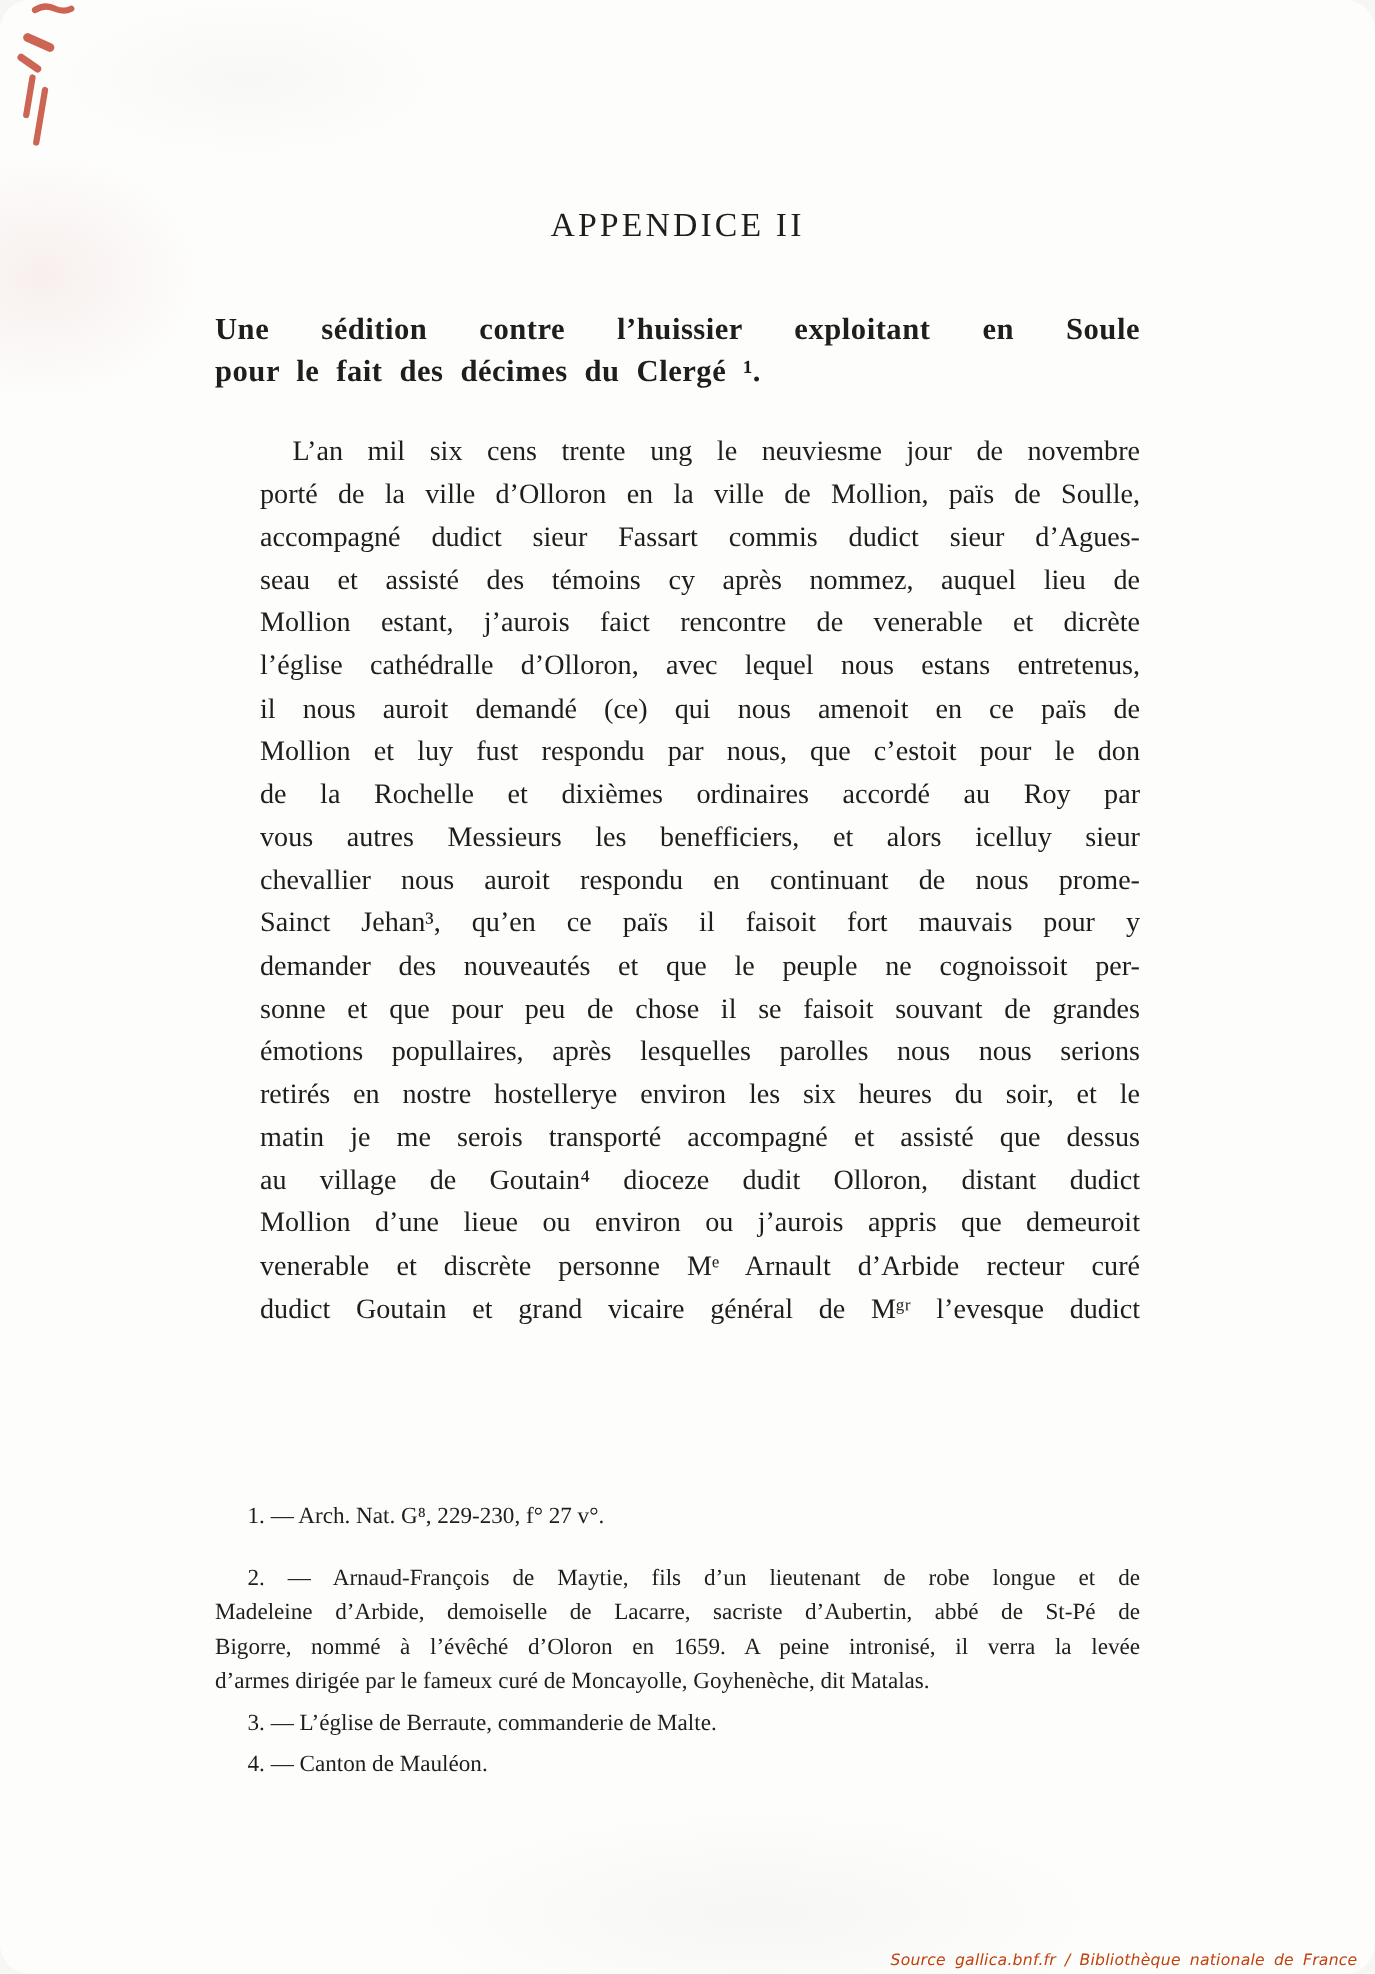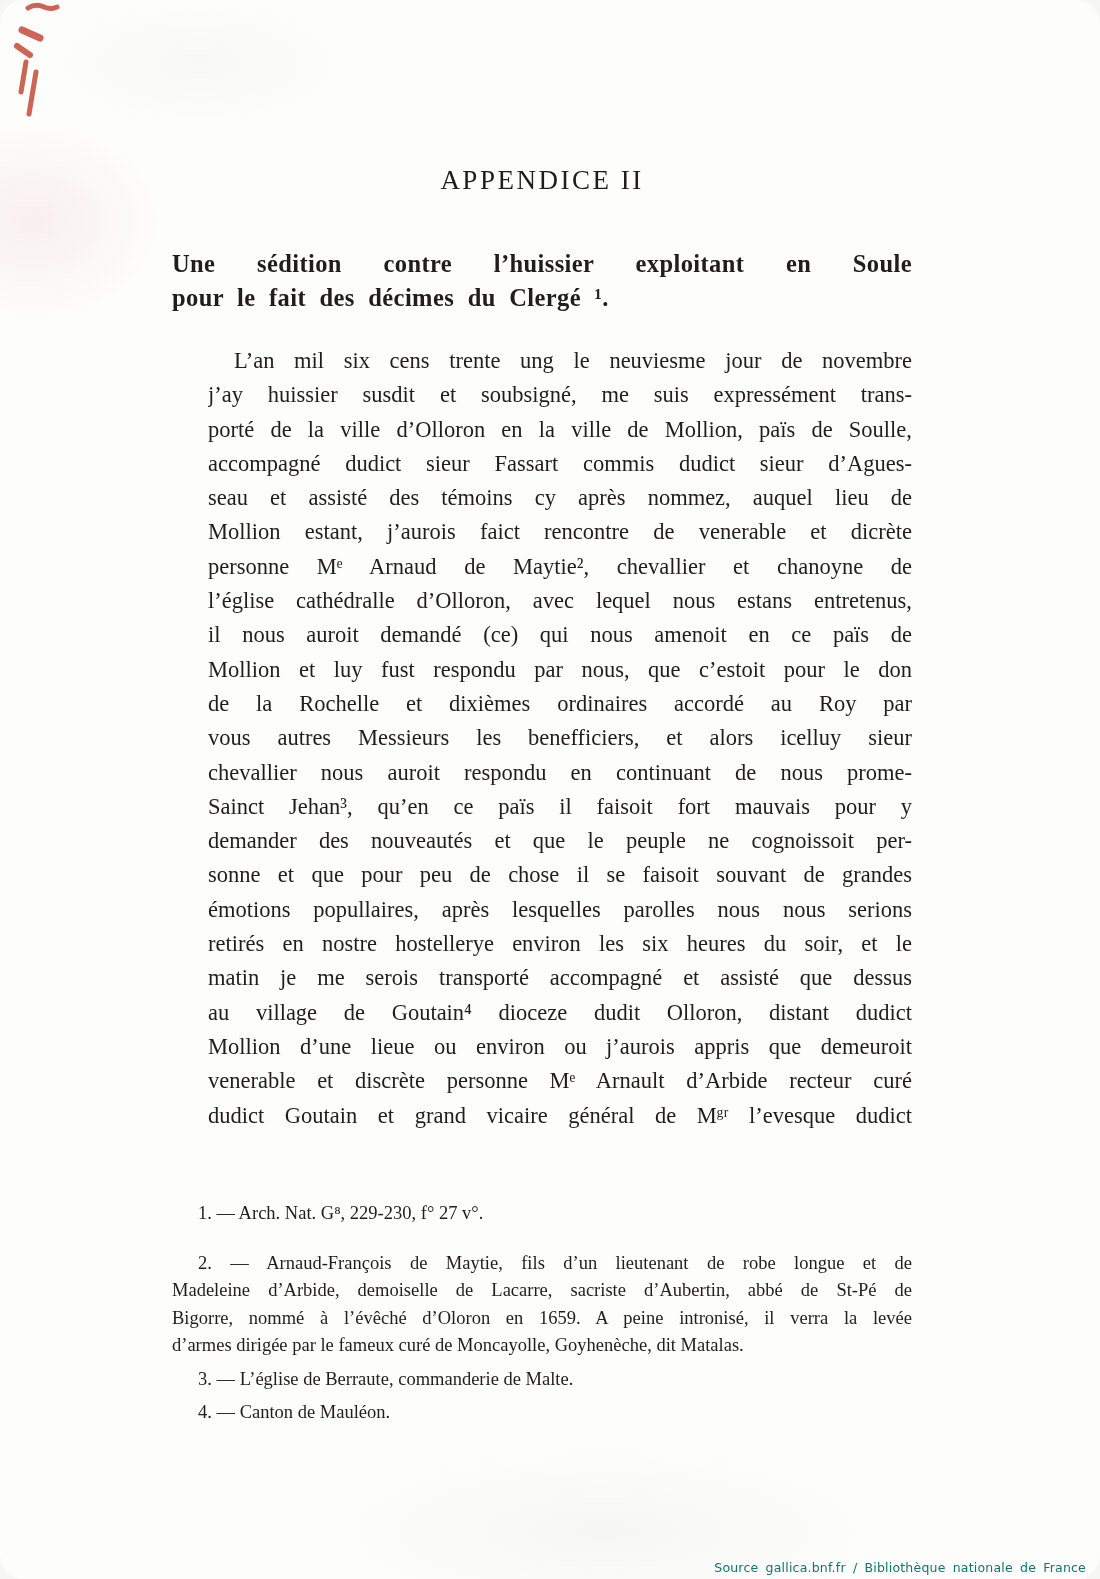--- a/index.html
+++ b/index.html
@@ -59,21 +59,21 @@
   }
   .fn-single { text-indent: 26px; }
   .fn2 .fn-line { text-align: justify; text-align-last: justify; height: 27.5px; overflow: hidden; }
   .fn2 .fn-line:first-child { text-indent: 26px; margin-top: 22px; }
   .fn2 .fn-line:last-child { text-align-last: left; }
   .fn-gap { margin-top: 6px; }
 
   .watermark {
     position: absolute; right: 14px; bottom: 4px;
     font-family: "DejaVu Sans", "Liberation Sans", sans-serif;
-    font-size: 12.5px; color: #0f766e; word-spacing: 3px; letter-spacing: 0.2px;
+    font-size: 12.5px; color: #c2410c; word-spacing: 3px; letter-spacing: 0.2px; font-style: italic;
   }
 </style>
 </head>
 <body>
 
 <div class="page">
 
   <svg class="red-marks" width="70" height="130" viewBox="0 0 70 130">
     <g fill="none" stroke="#c34a36" stroke-linecap="round">
       <path d="M28 8 q8 -5 16 -1 q7 3 13 0" stroke-width="5"></path>
@@ -86,26 +86,24 @@
 
   <div class="title">APPENDICE II</div>
 
   <div class="heading">
     <div class="heading-line1">Une sédition contre l’huissier exploitant en Soule</div>
     <div class="heading-line2">pour le fait des décimes du Clergé ¹.</div>
   </div>
 
   <div class="body-text">
       <div class="body-line">L’an mil six cens trente ung le neuviesme jour de novembre</div>
-      <div class="body-line">j’ay huissier susdit et soubsigné, me suis expressément trans-</div>
       <div class="body-line">porté de la ville d’Olloron en la ville de Mollion, païs de Soulle,</div>
       <div class="body-line">accompagné dudict sieur Fassart commis dudict sieur d’Agues-</div>
       <div class="body-line">seau et assisté des témoins cy après nommez, auquel lieu de</div>
       <div class="body-line">Mollion estant, j’aurois faict rencontre de venerable et dicrète</div>
-      <div class="body-line">personne Mᵉ Arnaud de Maytie², chevallier et chanoyne de</div>
       <div class="body-line">l’église cathédralle d’Olloron, avec lequel nous estans entretenus,</div>
       <div class="body-line">il nous auroit demandé (ce) qui nous amenoit en ce païs de</div>
       <div class="body-line">Mollion et luy fust respondu par nous, que c’estoit pour le don</div>
       <div class="body-line">de la Rochelle et dixièmes ordinaires accordé au Roy par</div>
       <div class="body-line">vous autres Messieurs les benefficiers, et alors icelluy sieur</div>
       <div class="body-line">chevallier nous auroit respondu en continuant de nous prome-</div>
       <div class="body-line">Sainct Jehan³, qu’en ce païs il faisoit fort mauvais pour y</div>
       <div class="body-line">demander des nouveautés et que le peuple ne cognoissoit per-</div>
       <div class="body-line">sonne et que pour peu de chose il se faisoit souvant de grandes</div>
       <div class="body-line">émotions popullaires, après lesquelles parolles nous nous serions</div>

